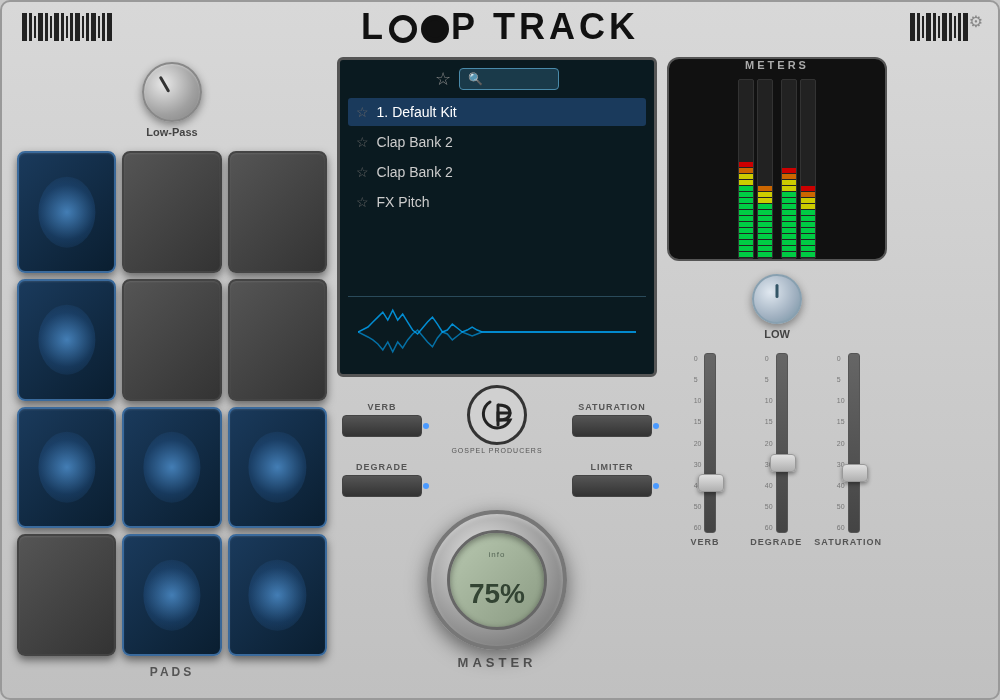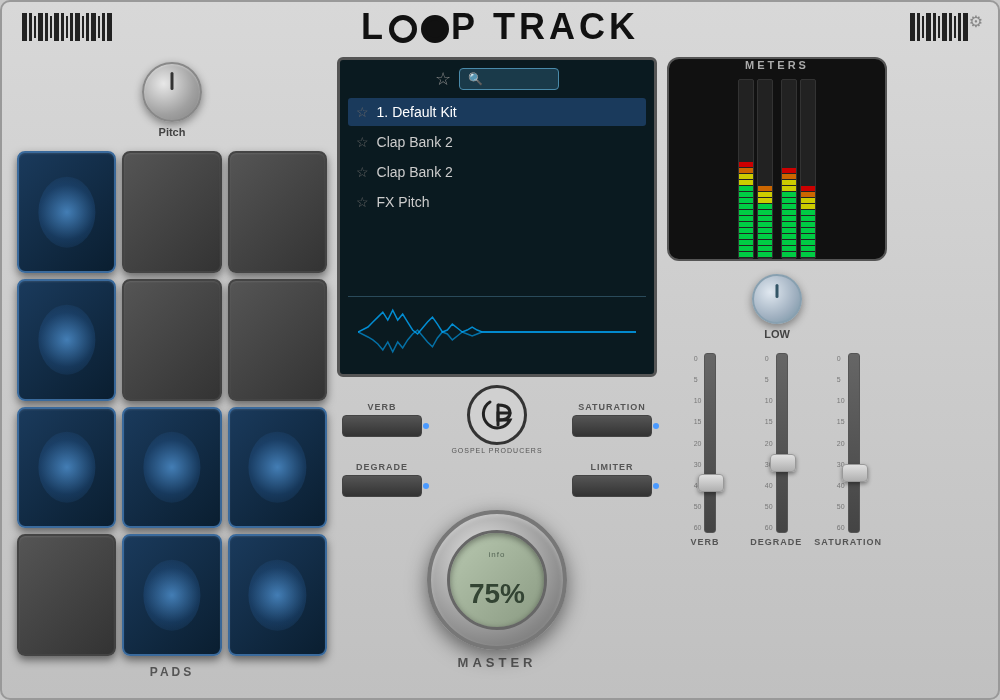--- a/index.html
+++ b/index.html
@@ -639,22 +639,22 @@
     </div>
 
     <div class="bottom-gear">⚙</div>
   </div>
 
   <div class="main-body">
 
     <div class="left-section">
       <div class="knobs-row">
         <div class="knob-container">
-          <div class="knob pitch"></div>
-          <span class="knob-label">Pitch</span>
+          <div class="knob lowpass"></div>
+          <span class="knob-label">Low-Pass</span>
         </div>
       </div>
 
       <div class="pads-section">
         <div class="pads-grid">
 
           <div class="pad blue-glow"></div>
           <div class="pad"></div>
           <div class="pad"></div>
 

